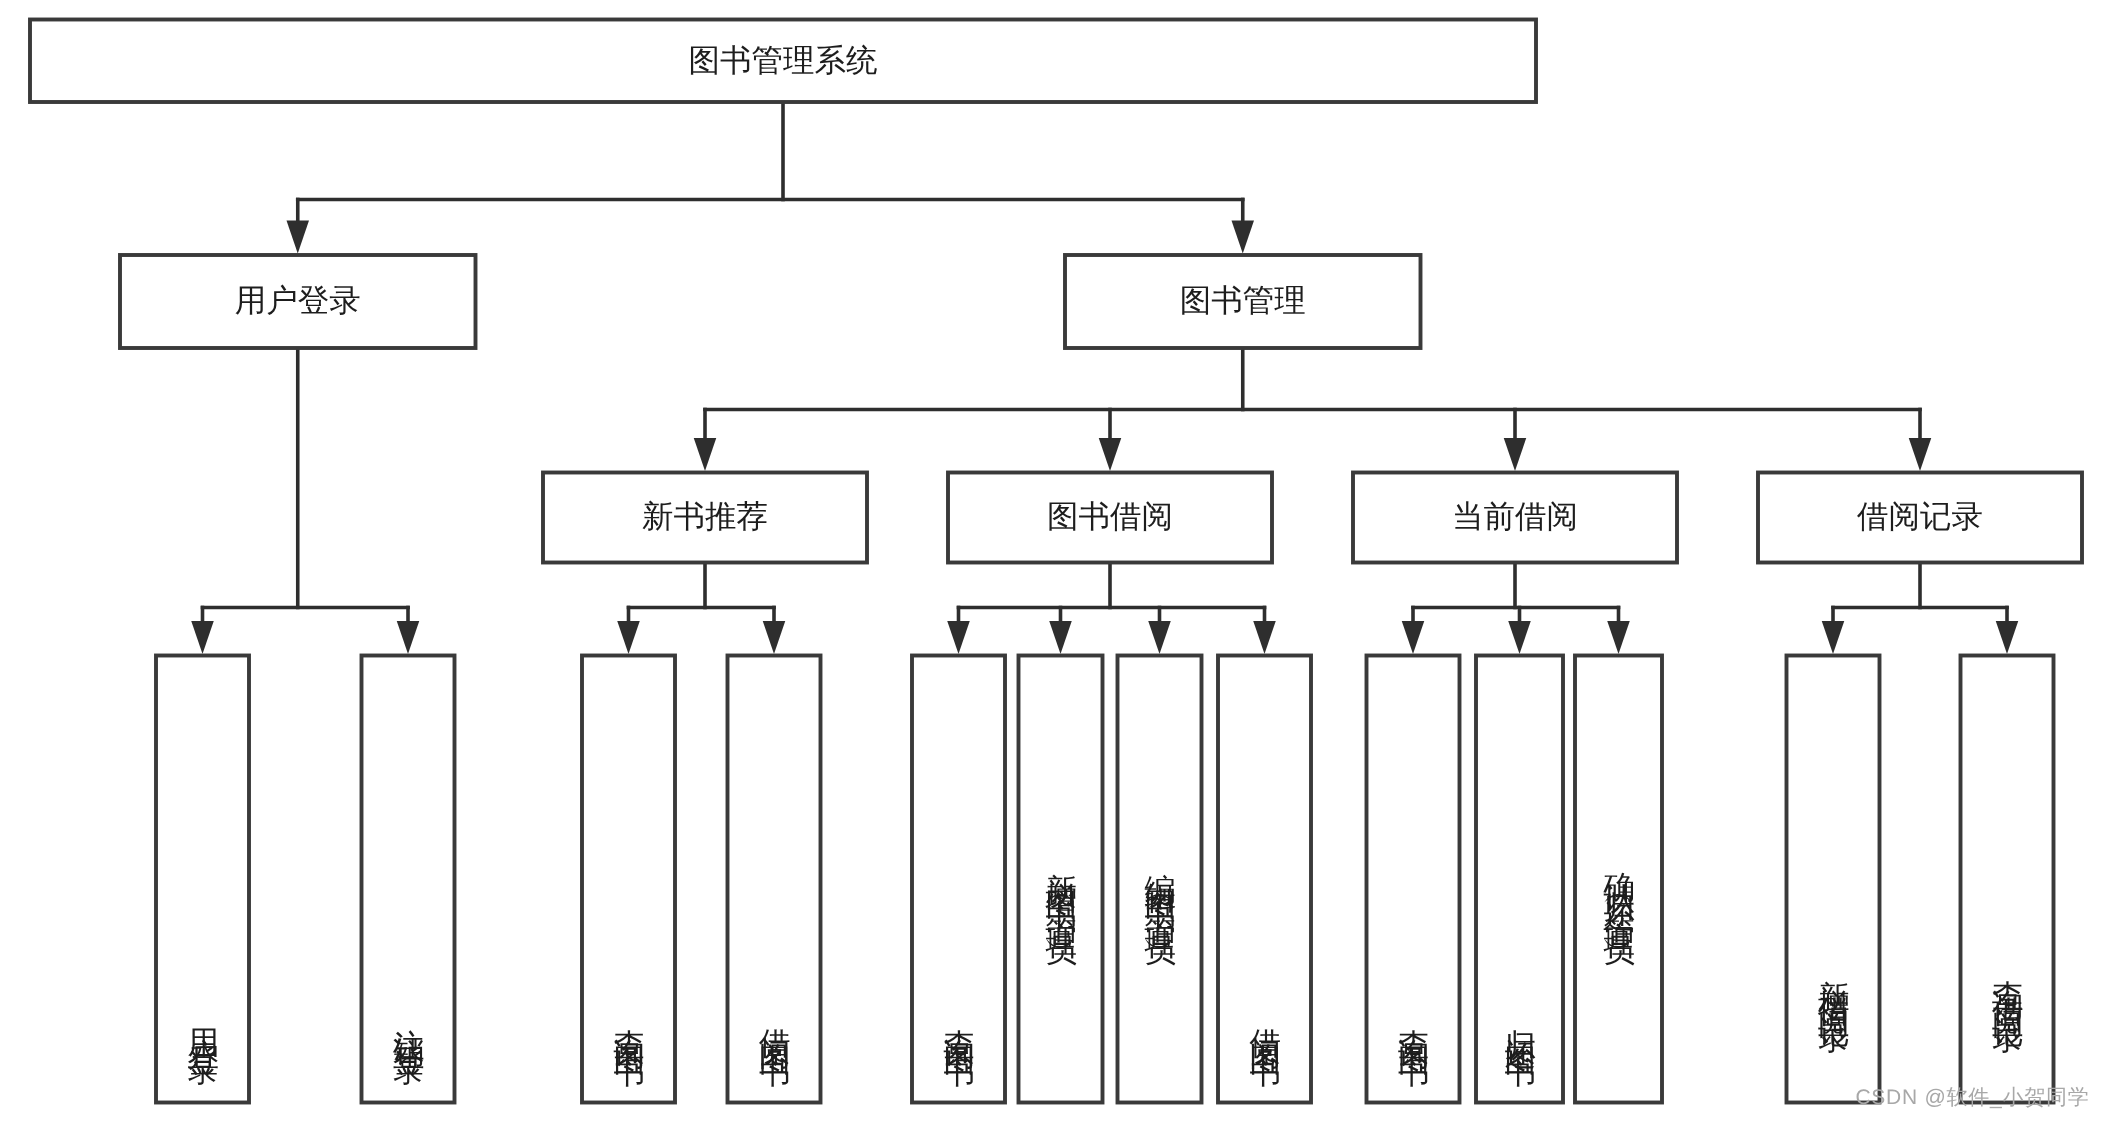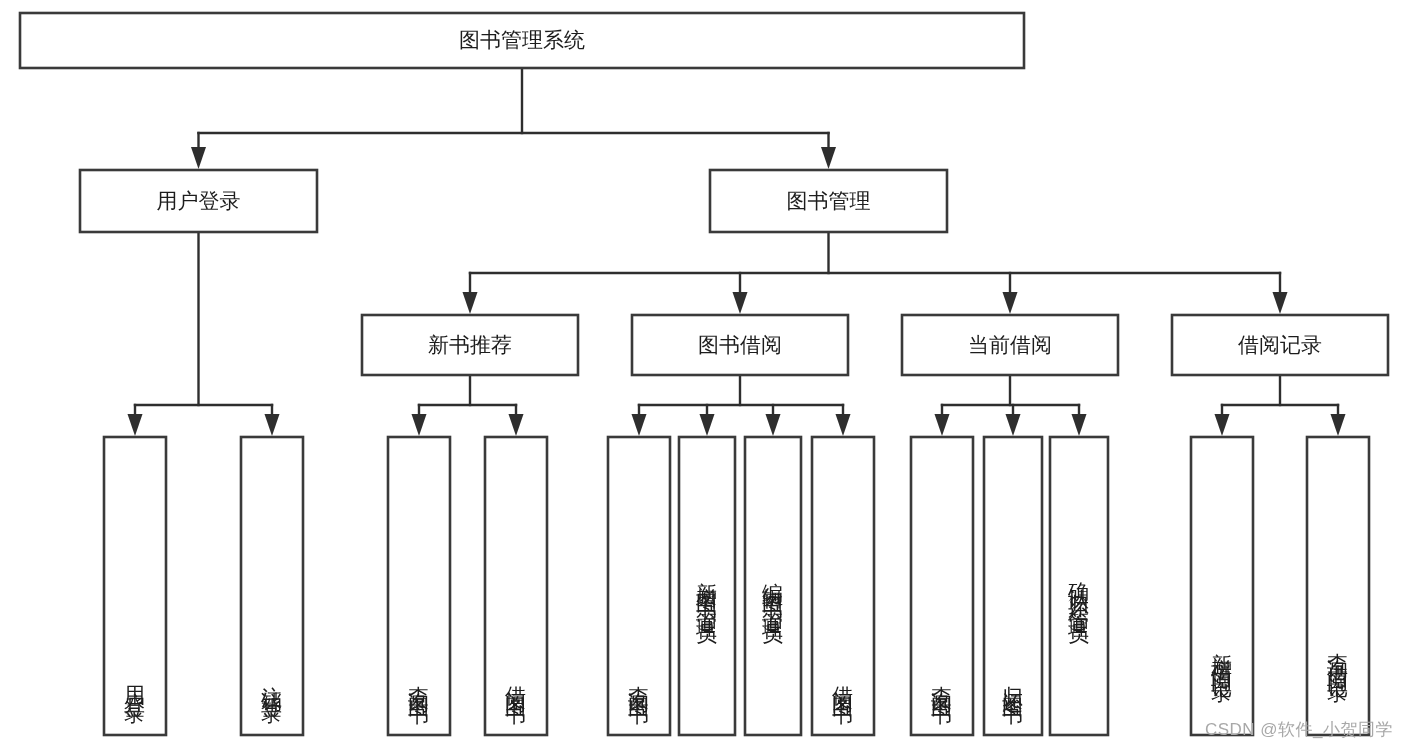--- a/index.html
+++ b/index.html
@@ -63,21 +63,21 @@
     letter-spacing: 6px;
     font-family: "Liberation Sans", "DejaVu Sans", sans-serif;
     pointer-events: none;
     white-space: nowrap;
   }
   .watermark {
     position: absolute;
     right: 12px;
     bottom: 6px;
     font-family: "Liberation Sans", "DejaVu Sans", sans-serif;
-    font-size: 17px;
+    font-size: 14px;
     color: #a8a8a8;
     letter-spacing: 0.5px;
     white-space: nowrap;
   }
 </style>
 </head>
 <body>
 
 <div id="diagram-root">
 

